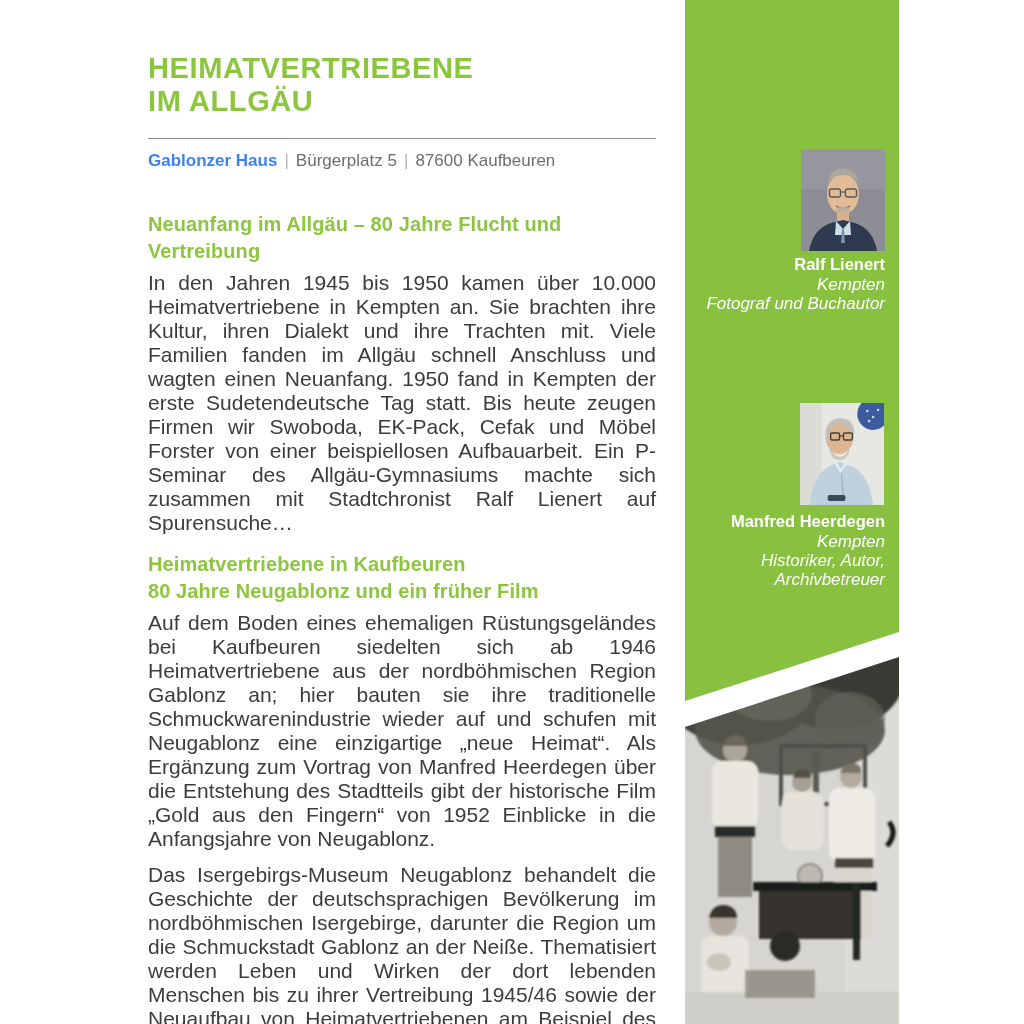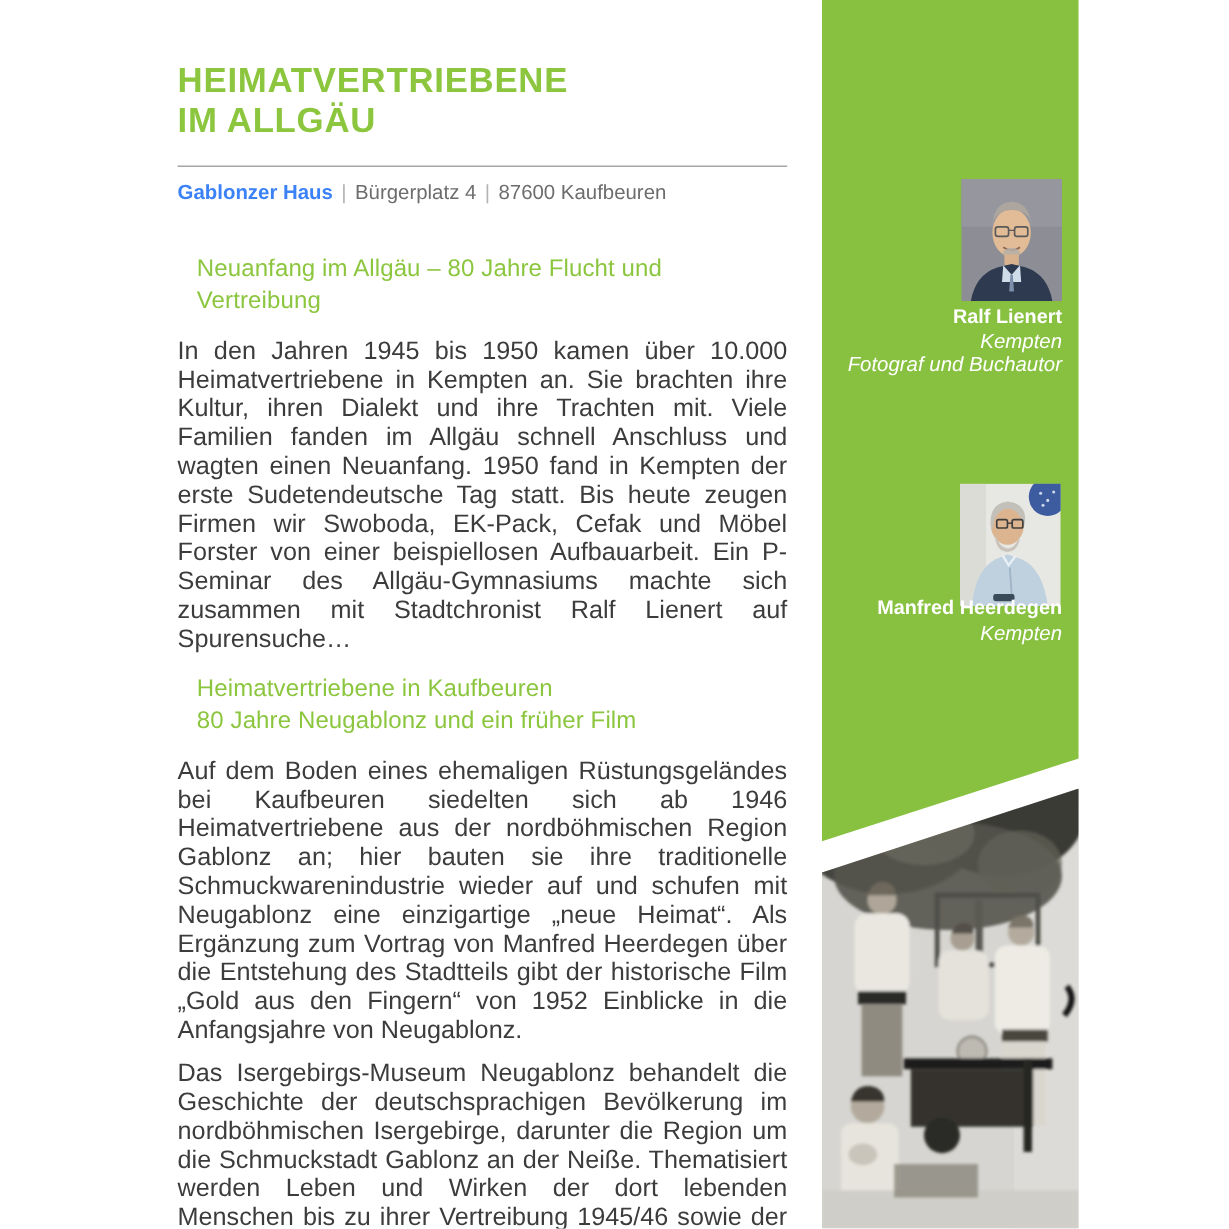--- a/index.html
+++ b/index.html
@@ -24,21 +24,21 @@
     line-height:39px;white-space:pre-line;letter-spacing:.2px;
   }
   .rule{margin-top:20px;height:1px;background:#8f8f8f;}
   .venue{margin-top:12px;font-size:17px;color:#6d6d6d;line-height:20px;}
   .venue .vname{font-weight:bold;color:#3b82f6;}
   .venue .pipe{color:#b3b3b3;margin:0 7px;font-weight:normal;}
   .section{margin-top:40px;}
   .section.tight2{margin-top:16px;}
   .section.tight3{margin-top:12px;}
   .section h3{
-    margin:16px;font-size:20px;font-weight:normal;color:var(--green-text);
+    margin:0;font-size:20px;font-weight:bold;color:var(--green-text);
     line-height:27px;white-space:pre-line;letter-spacing:.1px;
   }
   .section p{
     margin:6px 0 0;font-size:21px;line-height:24px;color:var(--body-gray);
     text-align:justify;
   }
   
   .sidebar{position:absolute;left:685px;top:0;width:214px;height:1024px;}
   .green-band{
     position:absolute;left:0;top:0;width:214px;height:701px;
@@ -48,40 +48,40 @@
   .speaker-photo{
     position:absolute;width:84px;height:102px;overflow:hidden;
   }
   .speaker-photo svg{display:block;width:100%;height:100%;}
   .photo-ralf{left:116px;top:149px;}
   .photo-manfred{left:115px;top:403px;}
   .caption{
     position:absolute;right:14px;width:200px;text-align:right;color:#ffffff;
   }
   .caption-ralf{top:254px;}
-  .caption-manfred{top:497px;margin-left:45px;}
+  .caption-manfred{top:511px;margin-left:45px;}
   .s-name{font-size:16.5px;font-weight:bold;line-height:21px;}
   .s-city,.s-role{font-size:17px;font-style:italic;line-height:19px;}
   .hist-photo{
     position:absolute;left:0;top:630px;width:214px;height:394px;
     clip-path:polygon(0 97px,100% 27px,100% 100%,0 100%);
   }
   .hist-photo svg{display:block;width:100%;height:100%;}
 </style>
 </head>
 <body>
 
 <div class="page">
 
   <div class="main">
     <div class="kicker">HEIMATVERTRIEBENE
 IM ALLGÄU</div>
     <div class="rule"></div>
     <div class="venue">
-      <span class="vname">Gablonzer Haus</span><span class="pipe">|</span><span>Bürgerplatz 4</span><span class="pipe">|</span><span>87600 Kaufbeuren</span>
+      <span class="vname">Gablonzer Haus</span><span class="pipe">|</span><span>Bürgerplatz 5</span><span class="pipe">|</span><span>87600 Kaufbeuren</span>
     </div>
 
     <div class="section">
       <h3>Neuanfang im Allgäu – 80 Jahre Flucht und
 Vertreibung</h3>
       <p>In den Jahren 1945 bis 1950 kamen über 10.000 Heimatvertriebene in Kempten an. Sie brachten ihre Kultur, ihren Dialekt und ihre Trachten mit. Viele Familien fanden im Allgäu schnell Anschluss und wagten einen Neuanfang. 1950 fand in Kempten der erste Sudetendeutsche Tag statt. Bis heute zeugen Firmen wir Swoboda, EK-Pack, Cefak und Möbel Forster von einer beispiellosen Aufbauarbeit. Ein P-Seminar des Allgäu-Gymnasiums machte sich zusammen mit Stadtchronist Ralf Lienert auf Spurensuche…</p>
     </div>
 
     <div class="section tight2">
       <h3>Heimatvertriebene in Kaufbeuren
@@ -137,20 +137,21 @@
         <path d="M30,42 Q33,54 41,54 Q48,53 50,43 Q51,50 46,55 Q40,59 34,55 Q29,50 30,42 Z" fill="#C9C3BB"></path>
         <path d="M10,102 Q13,72 30,63 L40,59 L52,63 Q70,71 74,102 Z" fill="#BFD0DF"></path>
         <path d="M36,60 L41,68 L47,60" fill="none" stroke="#E9F0F5" stroke-width="2"></path>
         <line x1="42" y1="70" x2="44" y2="98" stroke="#9FB4C6" stroke-width="1.5"></line>
         <rect x="28" y="92" width="18" height="6" rx="2" fill="#3A4A58"></rect>
       </svg>
     </div>
     <div class="caption caption-manfred">
       <div class="s-name">Manfred Heerdegen</div>
       <div class="s-city">Kempten</div>
+      <div class="s-role">Historiker, Autor, Archivbetreuer</div>
     </div>
 
     <div class="hist-photo">
       <svg viewBox="0 0 214 394" preserveAspectRatio="none" aria-hidden="true">
         <defs>
           <filter id="soft" x="-20%" y="-20%" width="140%" height="140%">
             <feGaussianBlur stdDeviation="1.3"></feGaussianBlur>
           </filter>
         </defs>
         <rect x="0" y="0" width="214" height="394" fill="#D6D5D1"></rect>

